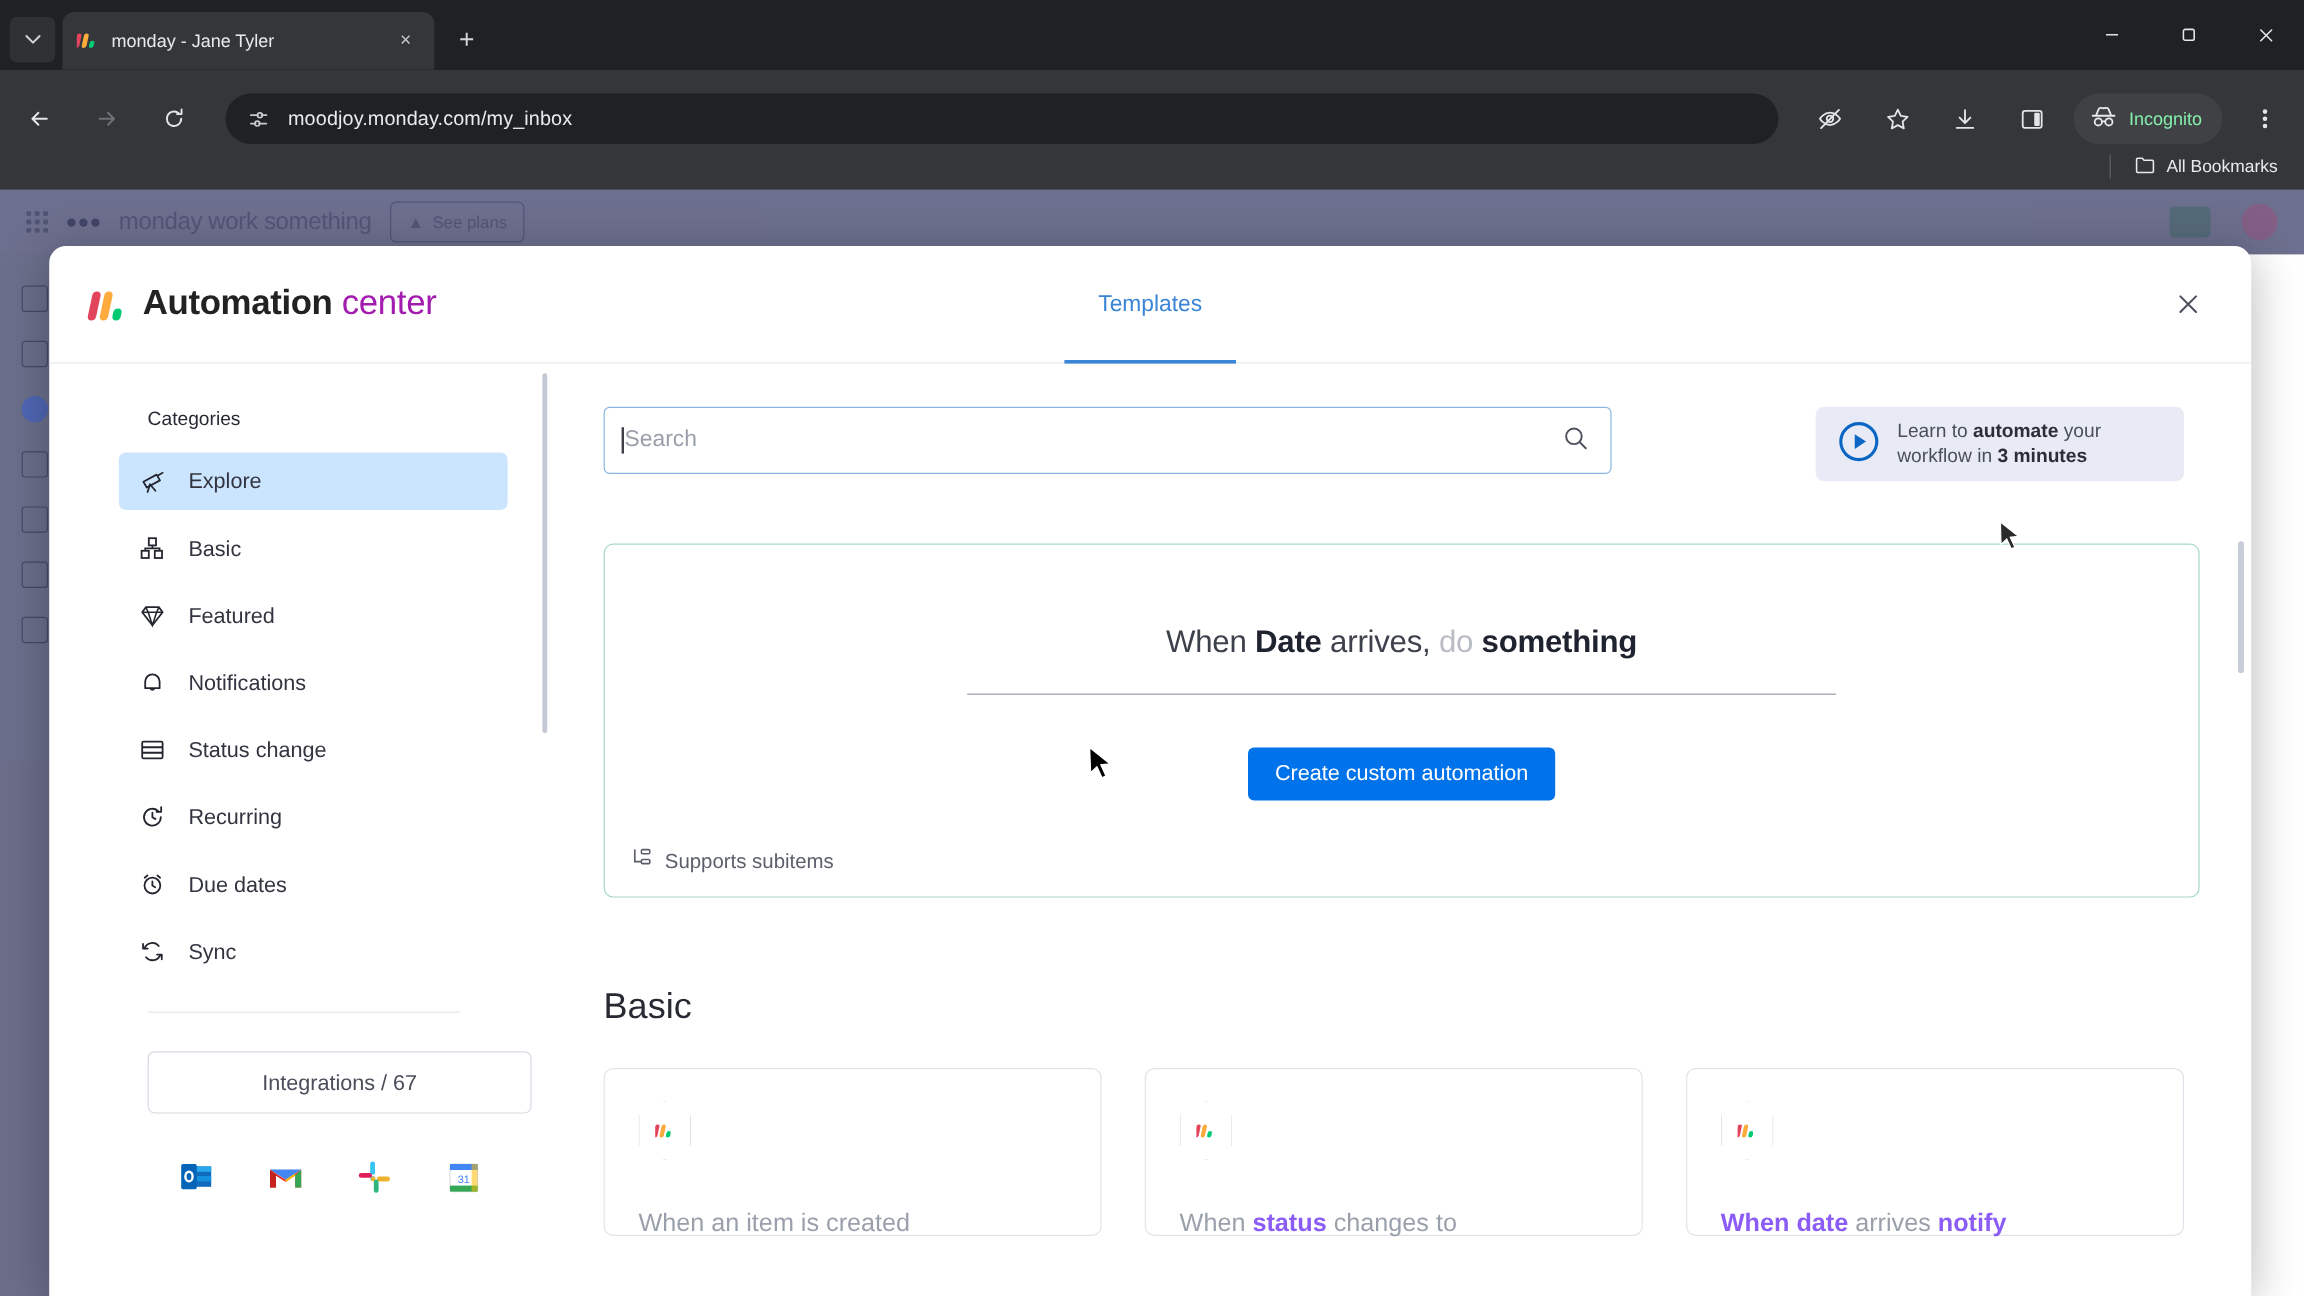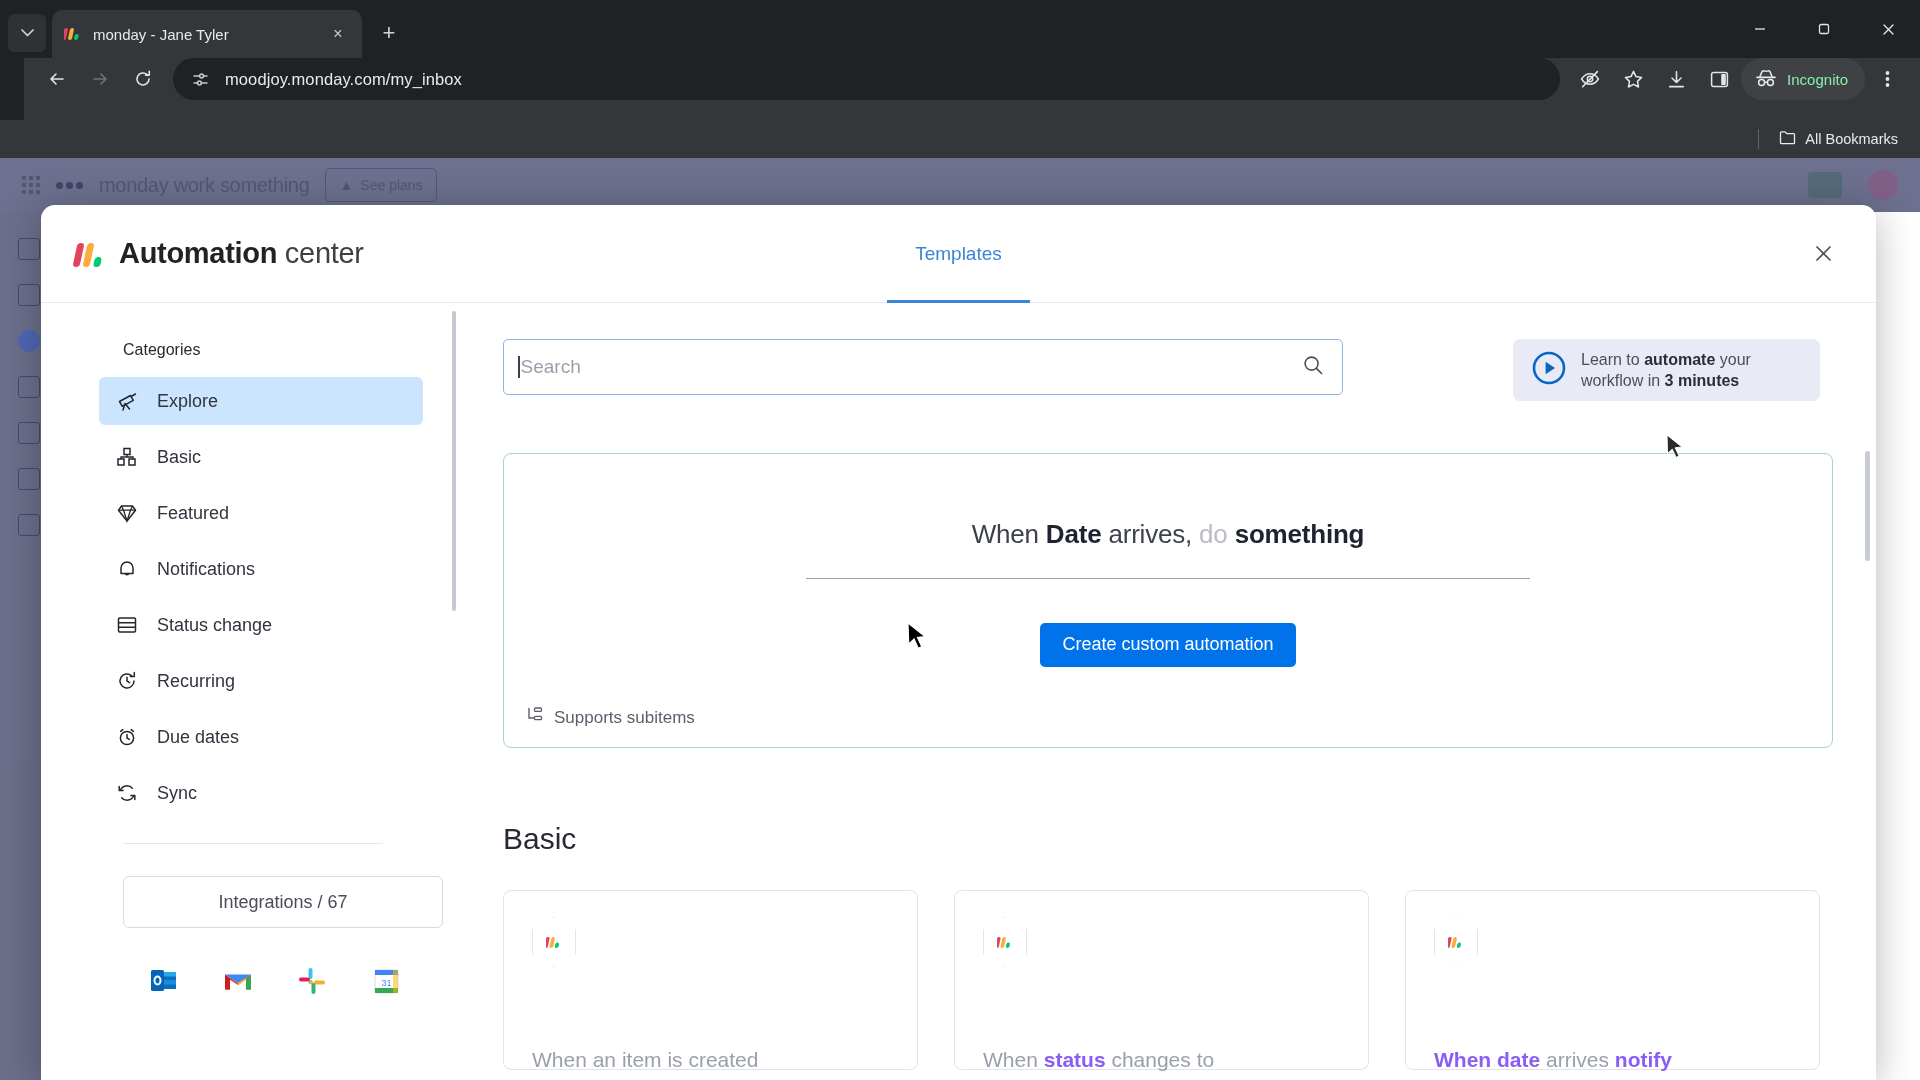--- a/index.html
+++ b/index.html
@@ -54,21 +54,21 @@
     display: flex; align-items: center;
   }
   .wincontrol {
     width: 64px; height: 58px;
     display: flex; align-items: center; justify-content: center;
     color: #e3e5e8; font-size: 15px; cursor: pointer;
   }
 
   .toolbar {
     height: 62px; background: #35363a;
-    display: flex; align-items: flex-start; padding: 0 12px; gap: 1px; margin-left: 24px;
+    display: flex; align-items: flex-end; padding: 0 12px; gap: 14px;
   }
   .tb-btn {
     width: 42px; height: 42px; border-radius: 50%;
     display: flex; align-items: center; justify-content: center;
     color: #e3e5e8; cursor: pointer; flex: 0 0 auto;
   }
   .tb-btn.disabled { color: #6e7276; }
   .omnibox {
     flex: 1; height: 42px; background: #202124; border-radius: 21px;
     display: flex; align-items: center; padding: 0 14px; gap: 12px;
@@ -153,21 +153,21 @@
     border-bottom: 1px solid #e6e9ef;
     padding: 0 34px;
   }
   .brand-wrap { display: flex; align-items: center; gap: 18px; }
   .brand-mark { display: flex; align-items: flex-end; gap: 2.5px; height: 26px; }
   .brand-mark i { display: block; width: 7px; border-radius: 4px; transform: skewX(-12deg); }
   .brand-mark i:nth-child(1) { height: 24px; background: #e2445c; }
   .brand-mark i:nth-child(2) { height: 24px; background: #fdab3d; }
   .brand-mark i:nth-child(3) { height: 10px; background: #00ca72; }
   .brand-title { font-size: 29px; font-weight: 700; color: #222; letter-spacing: -.3px; }
-  .brand-title em { font-style: normal; font-weight: 400; color: #404040; }
+  .brand-title em { font-style: normal; font-weight: 400; color: #a21caf; }
 
   .tabs {
     position: absolute; left: 0; right: 0; bottom: -1px;
     display: flex; justify-content: center;
   }
   .tab-item {
     padding: 0 28px; height: 96px; display: flex; align-items: center;
     color: #3a85d6; font-size: 19px; cursor: pointer;
     border-bottom: 3px solid transparent;
   }
@@ -268,21 +268,21 @@
     position: absolute; left: 22px; bottom: 18px;
     display: flex; align-items: center; gap: 10px;
     color: #5b5f6b; font-size: 17px;
   }
 
   .section-title {
     margin-top: 74px; font-size: 30px; color: #272a33; font-weight: 400;
   }
   .cards-row { display: flex; gap: 36px; margin-top: 34px; }
   .tcard {
-    width: 418px; height: 180px; border: 1px solid #e0e4ea;
+    width: 418px; height: 140px; border: 1px solid #e0e4ea;
     border-radius: 8px; padding: 26px 28px 0 28px;
     position: relative; background: #fff; cursor: pointer;
   }
   .tcard-badge {
     width: 44px; height: 50px; position: relative;
     display: flex; align-items: center; justify-content: center;
   }
   .hexagon {
     position: absolute; inset: 0; background: #fff;
     border: 1px solid #e2e5ec;

